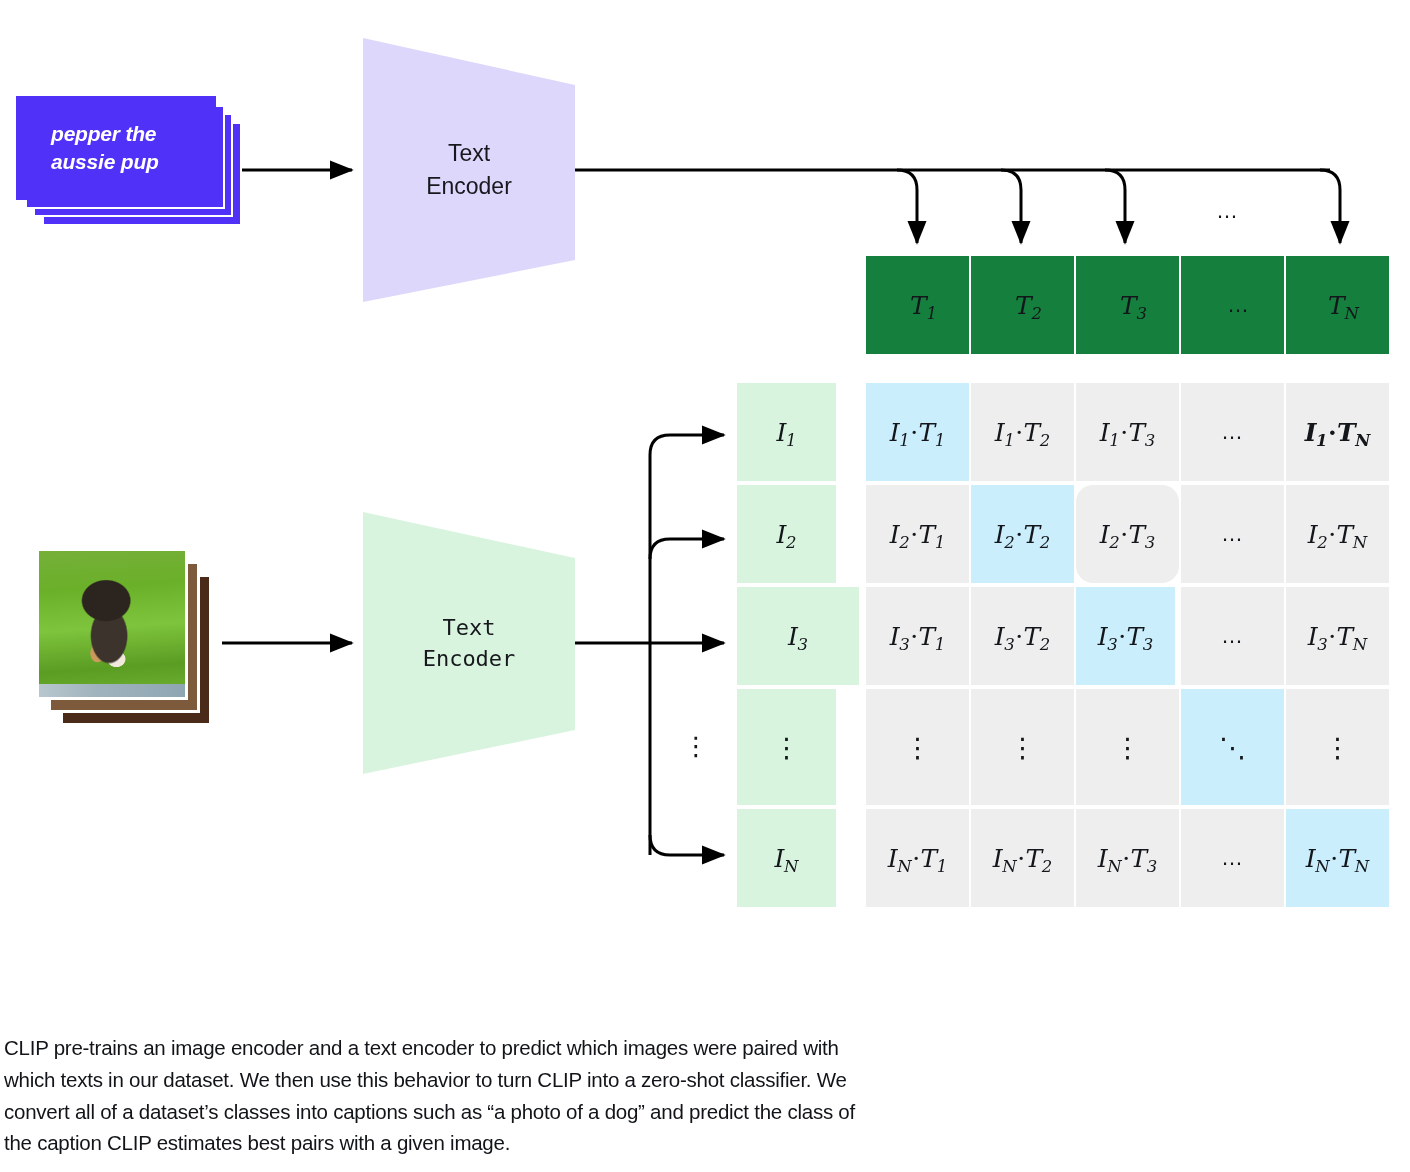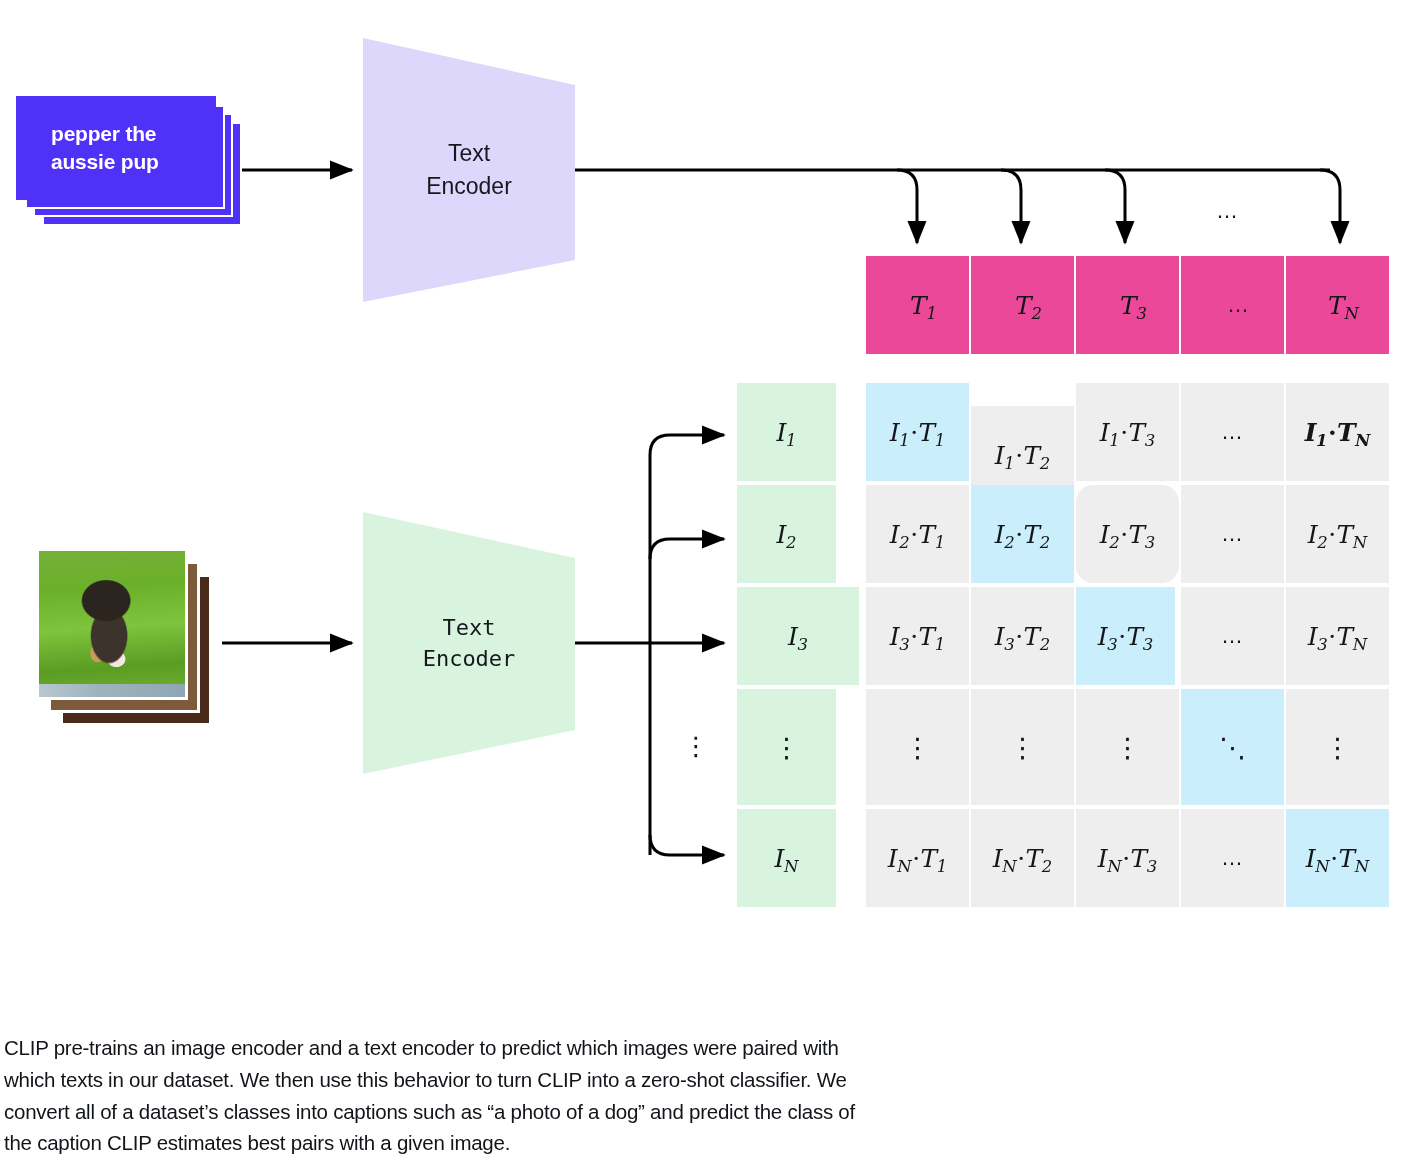--- a/index.html
+++ b/index.html
@@ -30,20 +30,21 @@
     height: 104px;
     background: var(--indigo, #4f31f7);
     box-sizing: border-box;
   }
   .card.back { border: 2px solid #ffffff; }
   .card.front {
     display: flex;
     align-items: center;
     justify-content: flex-start;
     padding-left: 35px;
+    font-style: italic;
   }
   .card-label {
     color: #ffffff;
     font-family: "Liberation Sans", sans-serif;
     font-weight: bold;
     font-size: 21px;
     line-height: 1.35;
     letter-spacing: -0.2px;
   }
 
@@ -136,21 +137,21 @@
     font-size: 22px;
     color: #13161a;
     letter-spacing: 1px;
   }
   .vdots {
     font-family: "DejaVu Sans", sans-serif;
     font-size: 27px;
     color: #13161a;
     line-height: 1;
   }
-  .t-cell  { background: #ec4899; padding-left: 12px; }
+  .t-cell  { background: #15803d; padding-left: 12px; }
   .i-cell  { background: #d9f4de; }
   .m-cell  { background: #eeeeef; }
   .m-cell.diag { background: #caeefc; }
 
   
   .float-dots {
     position: absolute;
     font-family: "Liberation Sans", sans-serif;
     font-size: 22px;
     color: #13161a;
@@ -276,21 +277,21 @@
   <div class="cell i-cell" style="left:737px; top:809px; width:99px; height:98px;">
     <span class="cell-text">I<sub>N</sub></span>
   </div>
 
   <div class="float-vdots" style="left:683px; top:733px;">⋮</div>
 
   <div id="matrix">
       <div class="cell m-cell diag" style="left: 866px; top: 383px; width: 103px; height: 98px;">
         <span class="cell-text">I<sub>1</sub><span class="dot">·</span>T<sub>1</sub></span>
       </div>
-      <div class="cell m-cell" style="left: 971px; top: 406px; width: 103px; height: 98px;">
+      <div class="cell m-cell" style="left: 971px; top: 383px; width: 103px; height: 98px;">
         <span class="cell-text">I<sub>1</sub><span class="dot">·</span>T<sub>2</sub></span>
       </div>
       <div class="cell m-cell" style="left: 1076px; top: 383px; width: 103px; height: 98px;">
         <span class="cell-text">I<sub>1</sub><span class="dot">·</span>T<sub>3</sub></span>
       </div>
       <div class="cell m-cell" style="left: 1181px; top: 383px; width: 103px; height: 98px;">
         <span class="plain-dots">…</span>
       </div>
       <div class="cell m-cell" style="left: 1286px; top: 383px; width: 103px; height: 98px; font-weight: bold;">
         <span class="cell-text">I<sub>1</sub><span class="dot">·</span>T<sub>N</sub></span>

